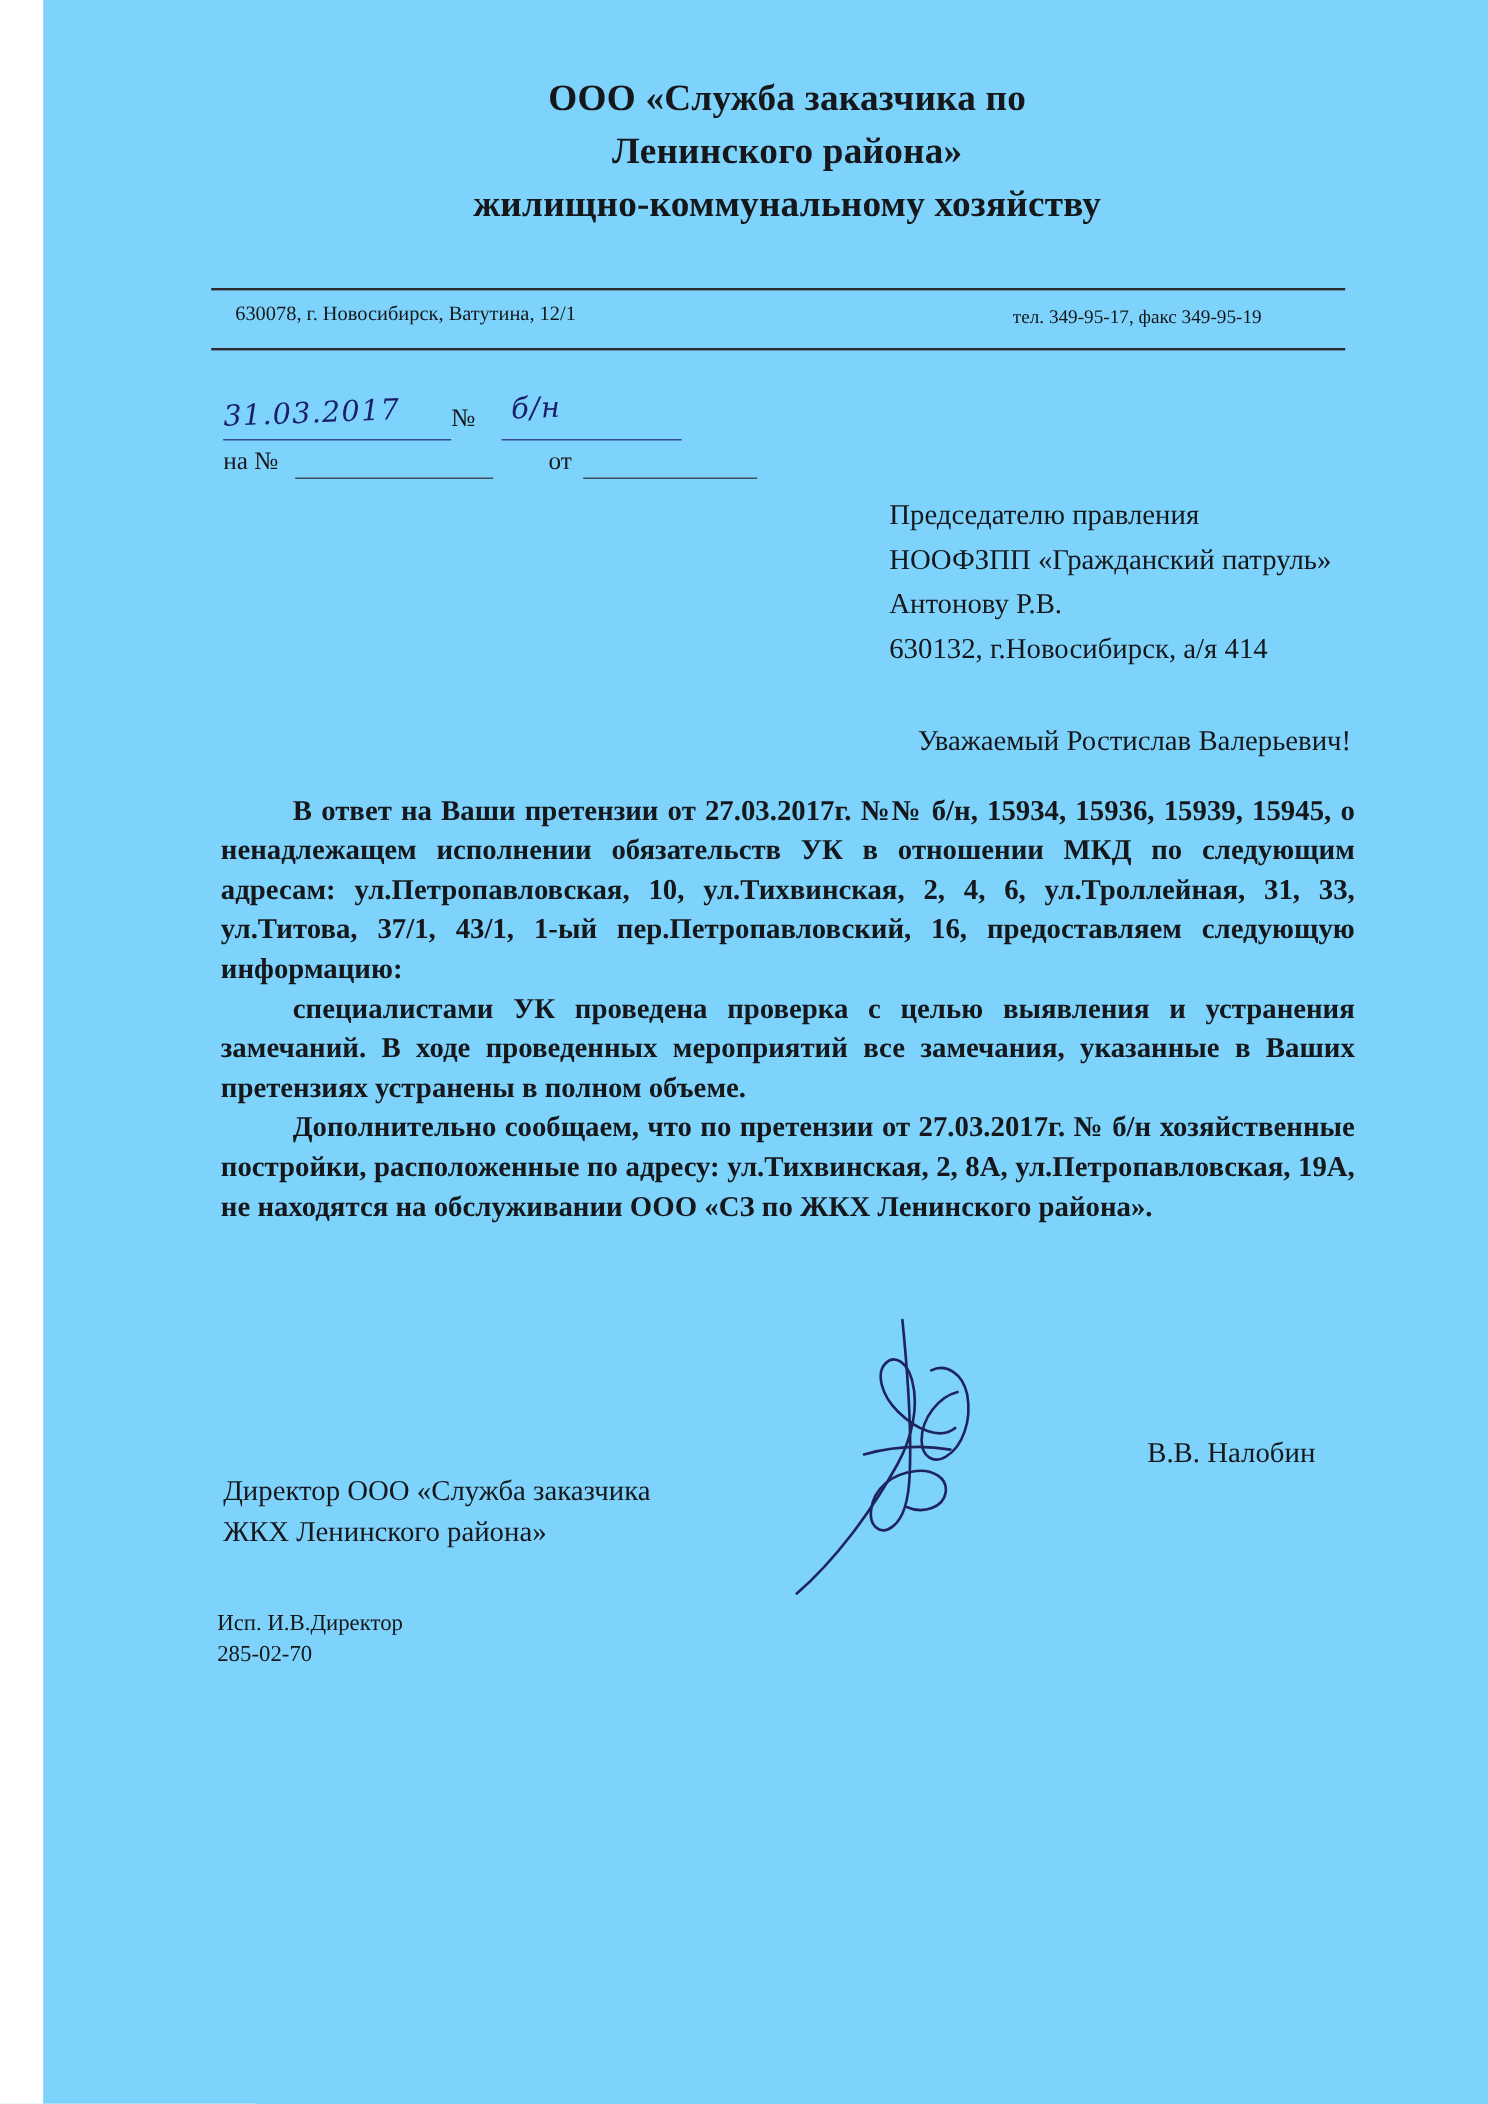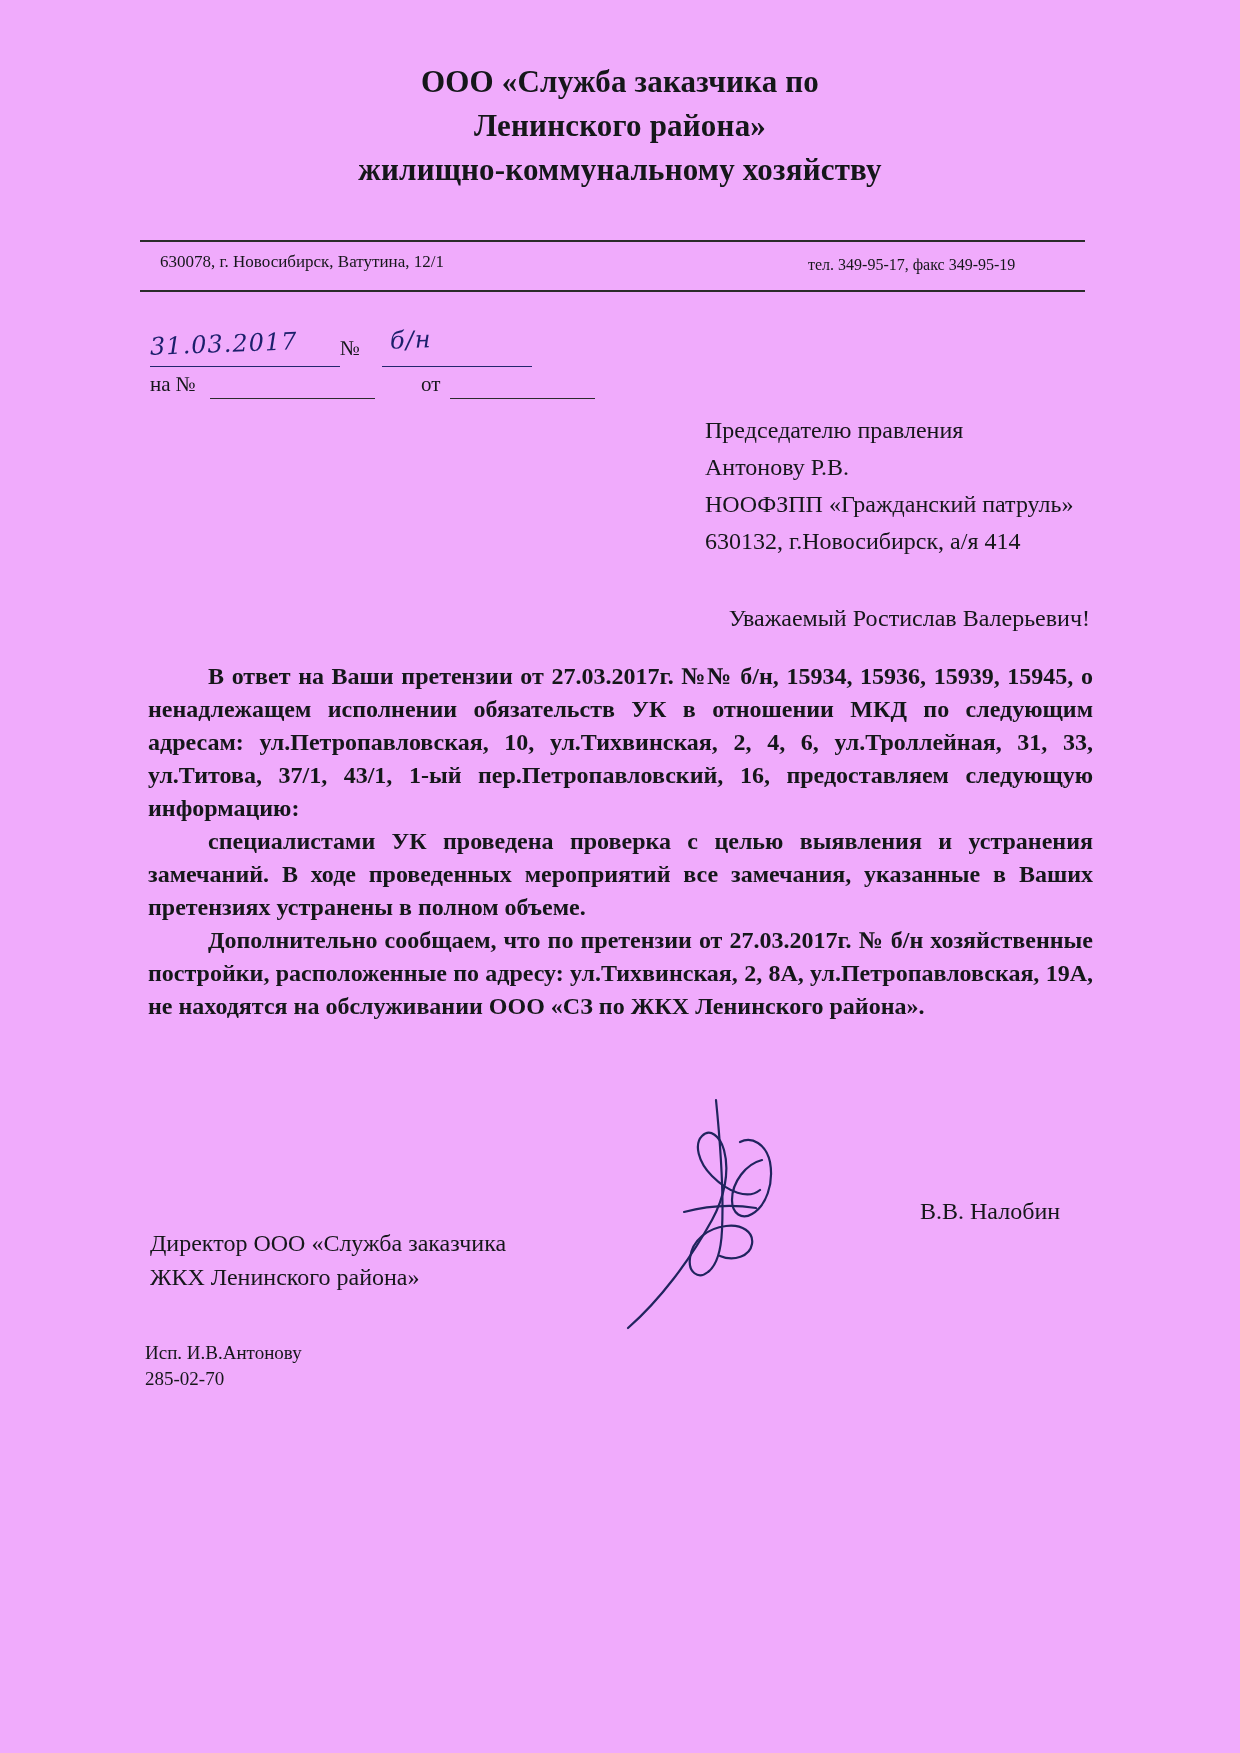--- a/index.html
+++ b/index.html
@@ -11,21 +11,22 @@
     width: 1240px;
     height: 1753px;
     position: relative;
     font-family: "Liberation Serif", serif;
     color: #15171a;
     overflow: hidden;
   }
   .page {
     position: absolute;
     inset: 0;
-    background: #f0abfc;
+    background: #7dd3fc;
+    margin-left: 36px;
   }
   
   .letterhead {
     position: absolute;
     left: 150px;
     top: 60px;
     width: 940px;
     text-align: center;
   }
   .letterhead .line {
@@ -208,22 +209,22 @@
 
   <div class="ref-row">
     <span class="lbl1">на №</span>
     <span class="lbl2">от</span>
     <div class="u1"></div>
     <div class="u2"></div>
   </div>
 
   <div class="addressee">
     <div>Председателю правления</div>
+    <div>НООФЗПП «Гражданский патруль»</div>
     <div>Антонову Р.В.</div>
-    <div>НООФЗПП «Гражданский патруль»</div>
     <div>630132, г.Новосибирск, а/я 414</div>
   </div>
 
   <div class="salutation">Уважаемый Ростислав Валерьевич!</div>
 
   <div class="body">
     <p>В ответ на Ваши претензии от 27.03.2017г. №№ б/н, 15934, 15936, 15939, 15945, о ненадлежащем исполнении обязательств УК в отношении МКД по следующим адресам: ул.Петропавловская, 10, ул.Тихвинская, 2, 4, 6, ул.Троллейная, 31, 33, ул.Титова, 37/1, 43/1, 1-ый пер.Петропавловский, 16, предоставляем следующую информацию:</p>
     <p>специалистами УК проведена проверка с целью выявления и устранения замечаний. В ходе проведенных мероприятий все замечания, указанные в Ваших претензиях устранены в полном объеме.</p>
     <p>Дополнительно сообщаем, что по претензии от 27.03.2017г. № б/н хозяйственные постройки, расположенные по адресу: ул.Тихвинская, 2, 8А, ул.Петропавловская, 19А, не находятся на обслуживании ООО «СЗ по ЖКХ Ленинского района».</p>
   </div>
@@ -237,17 +238,17 @@
     </g>
   </svg>
 
   <div class="sig-block">
     <div>Директор ООО «Служба заказчика</div>
     <div>ЖКХ Ленинского района»</div>
   </div>
   <div class="sig-name">В.В. Налобин</div>
 
   <div class="executor">
-    <div>Исп. И.В.Антонову</div>
+    <div>Исп. И.В.Директор</div>
     <div>285-02-70</div>
   </div>
 
 </div>
 
 </body></html>

